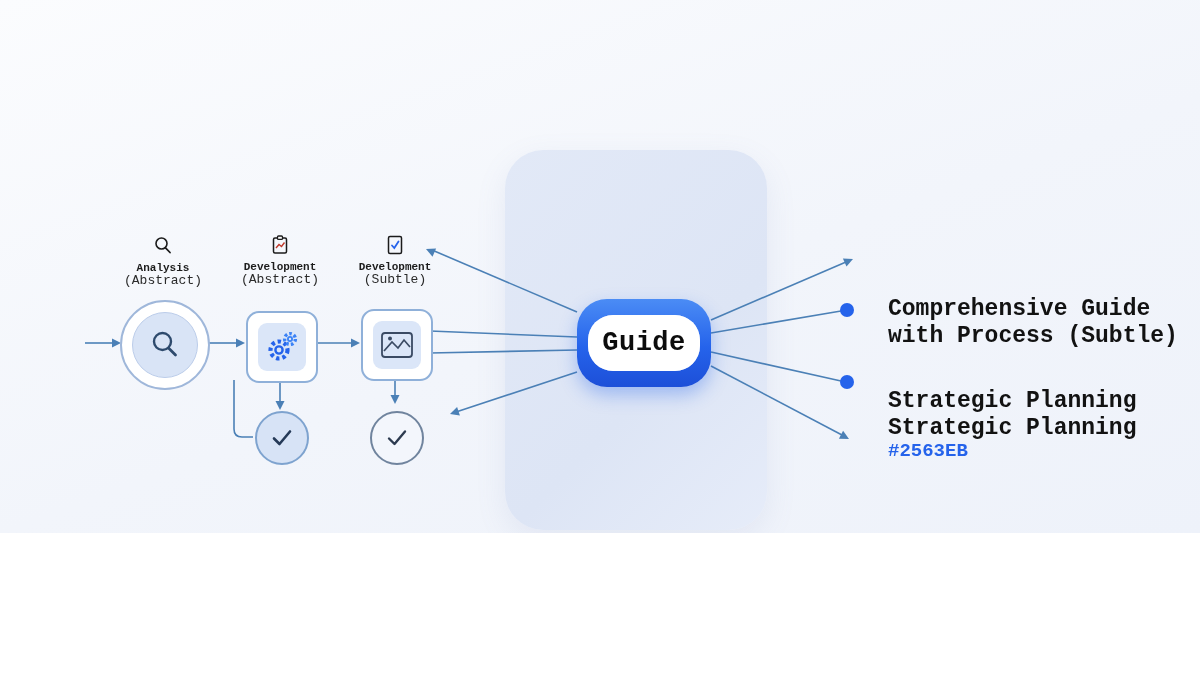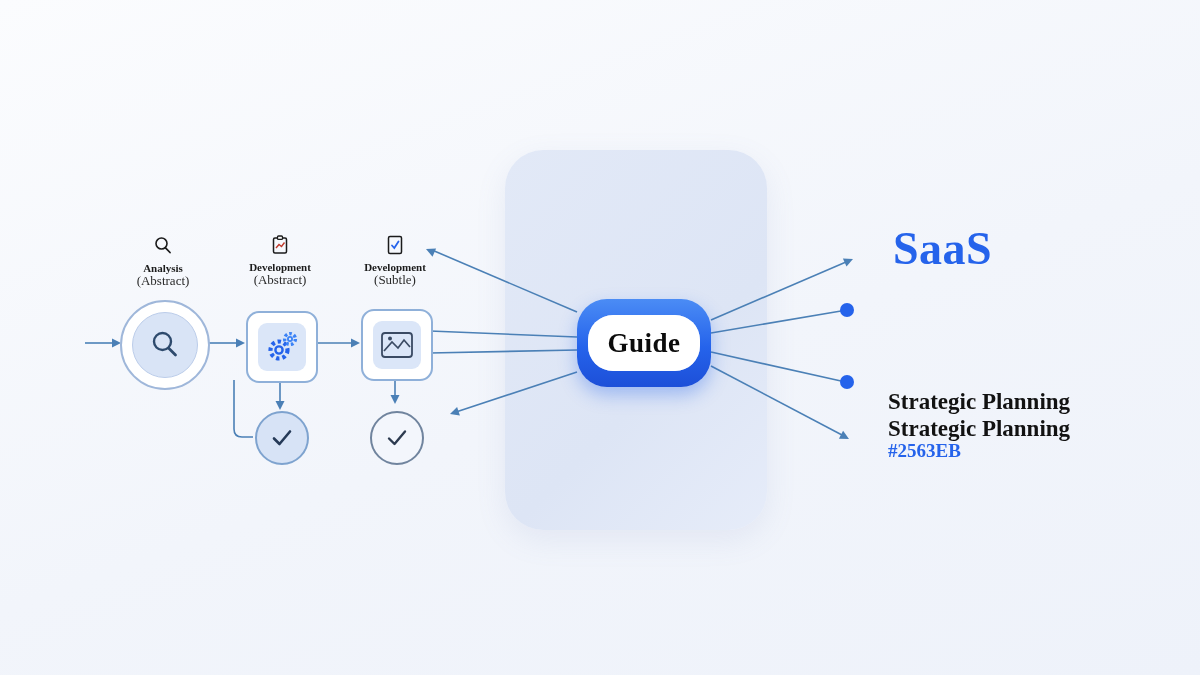--- a/index.html
+++ b/index.html
@@ -1,19 +1,19 @@
 <!DOCTYPE html>
 <html><head>
 <meta charset="utf-8">
 <style>
   html,body{margin:0;padding:0;}
   .canvas{
-    position:relative;width:1200px;height:675px;overflow:hidden;
+    position:relative;width:1200px;height:533px;overflow:hidden;
     background:linear-gradient(160deg,#fbfcfe 0%,#f2f5fb 55%,#eef2fa 100%);
-    font-family:Liberation Serif, serif;
+    font-family:Liberation Mono, monospace;
   }
   .abs{position:absolute;}
   
   .panel{
     left:505px;top:150px;width:262px;height:380px;border-radius:38px;
     background:linear-gradient(135deg,#e2e9f7 0%,#dde5f5 60%,#e6ecf9 100%);
     box-shadow:0 10px 30px rgba(120,140,190,.12);
     z-index:1;
   }
   .lines-layer{left:0;top:0;z-index:2;}
@@ -198,22 +198,25 @@
       <path d="M7 15.5 L12.5 21 L23 8.5" fill="none" stroke="#2d3b50" stroke-width="2.4" stroke-linecap="round" stroke-linejoin="round"></path>
     </svg>
   </div>
 
   <div class="abs guide-outer">
     <div class="guide-inner">
       <span class="guide-label">Guide</span>
     </div>
   </div>
 
-  <div class="abs saas-title">SaaS</div>
-
+
+  <div class="abs para para1">
+    <div>Comprehensive Guide</div>
+    <div>with Process (Subtle)</div>
+  </div>
 
   <div class="abs para para2">
     <div>Strategic Planning</div>
     <div>Strategic Planning</div>
   </div>
 
   <div class="abs hex-code">#2563EB</div>
 
 </div>
 

